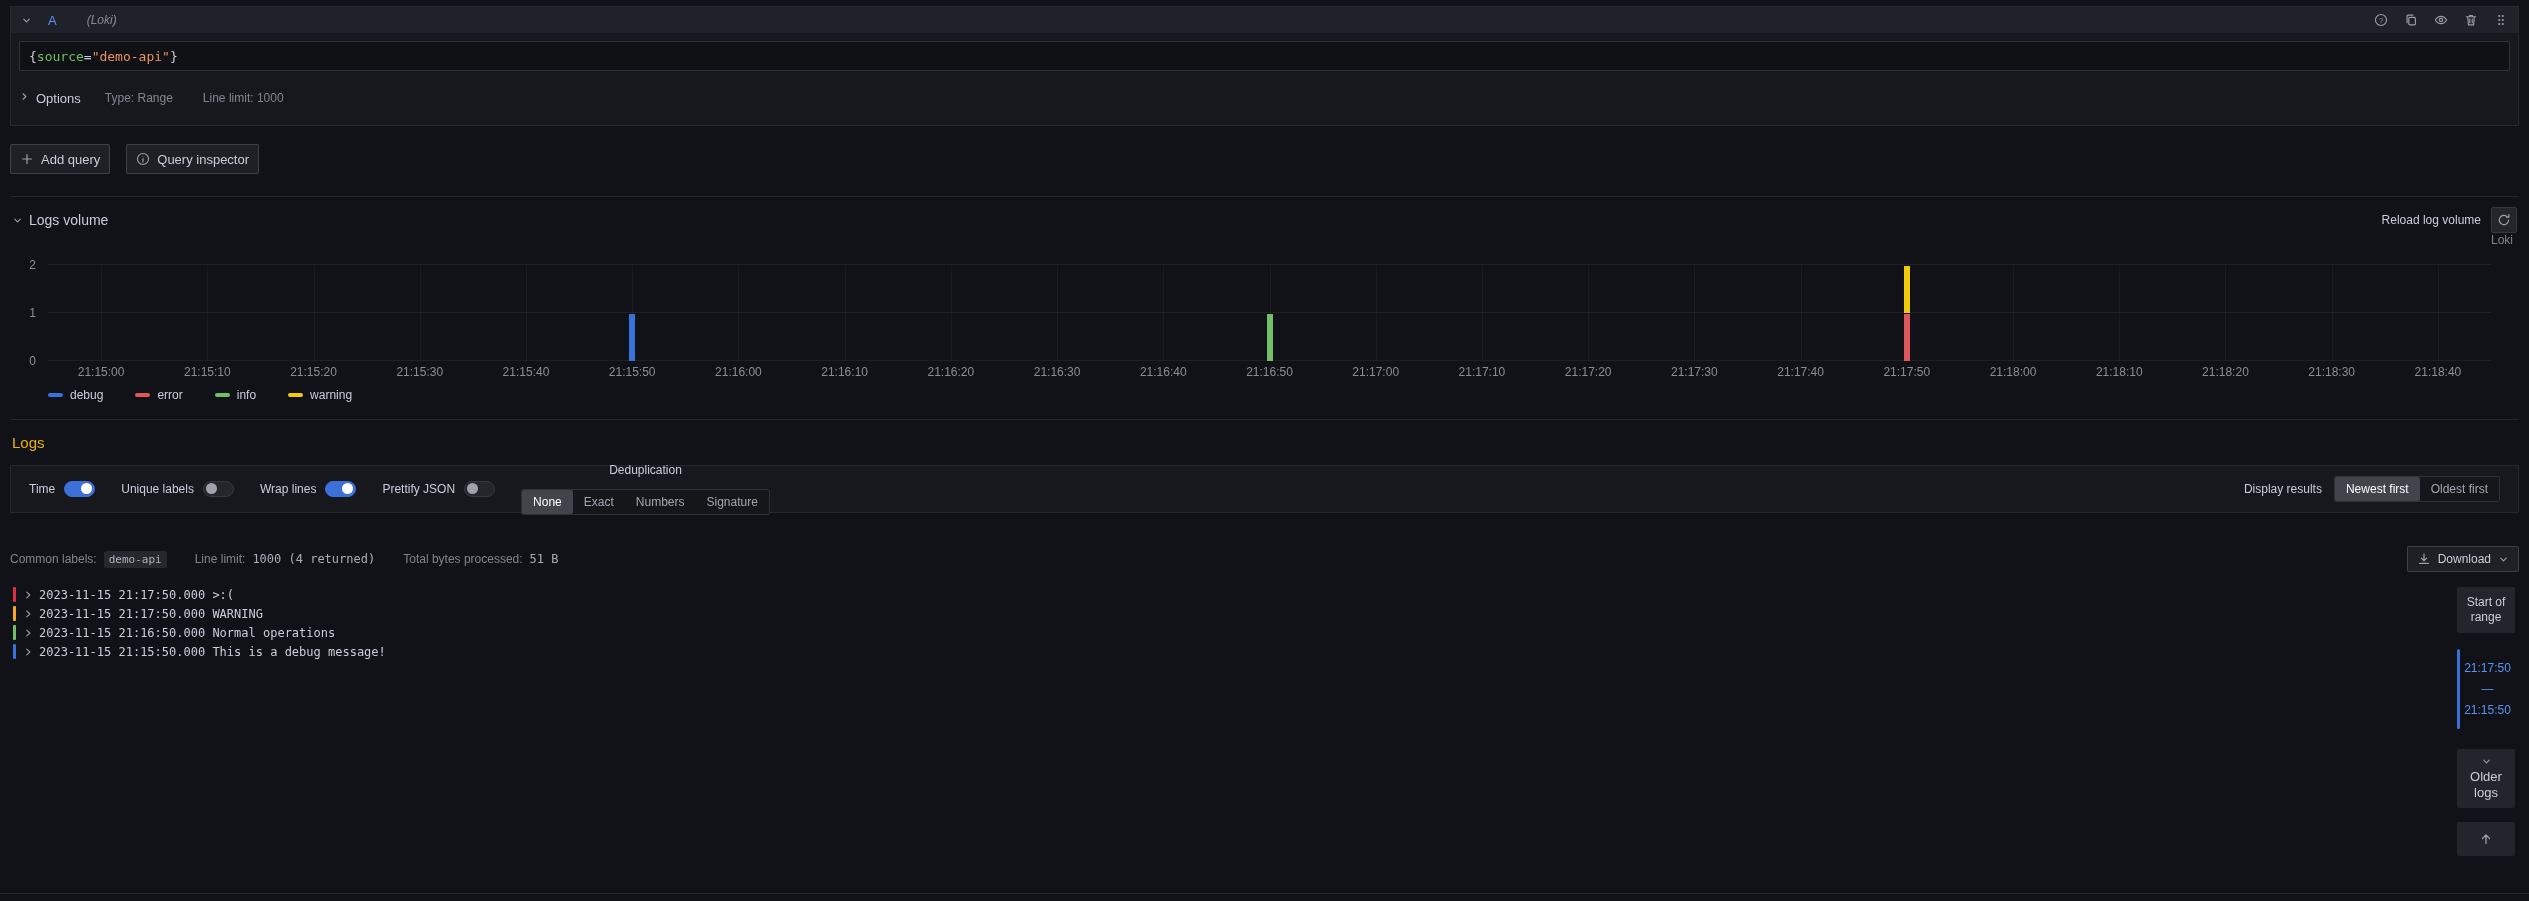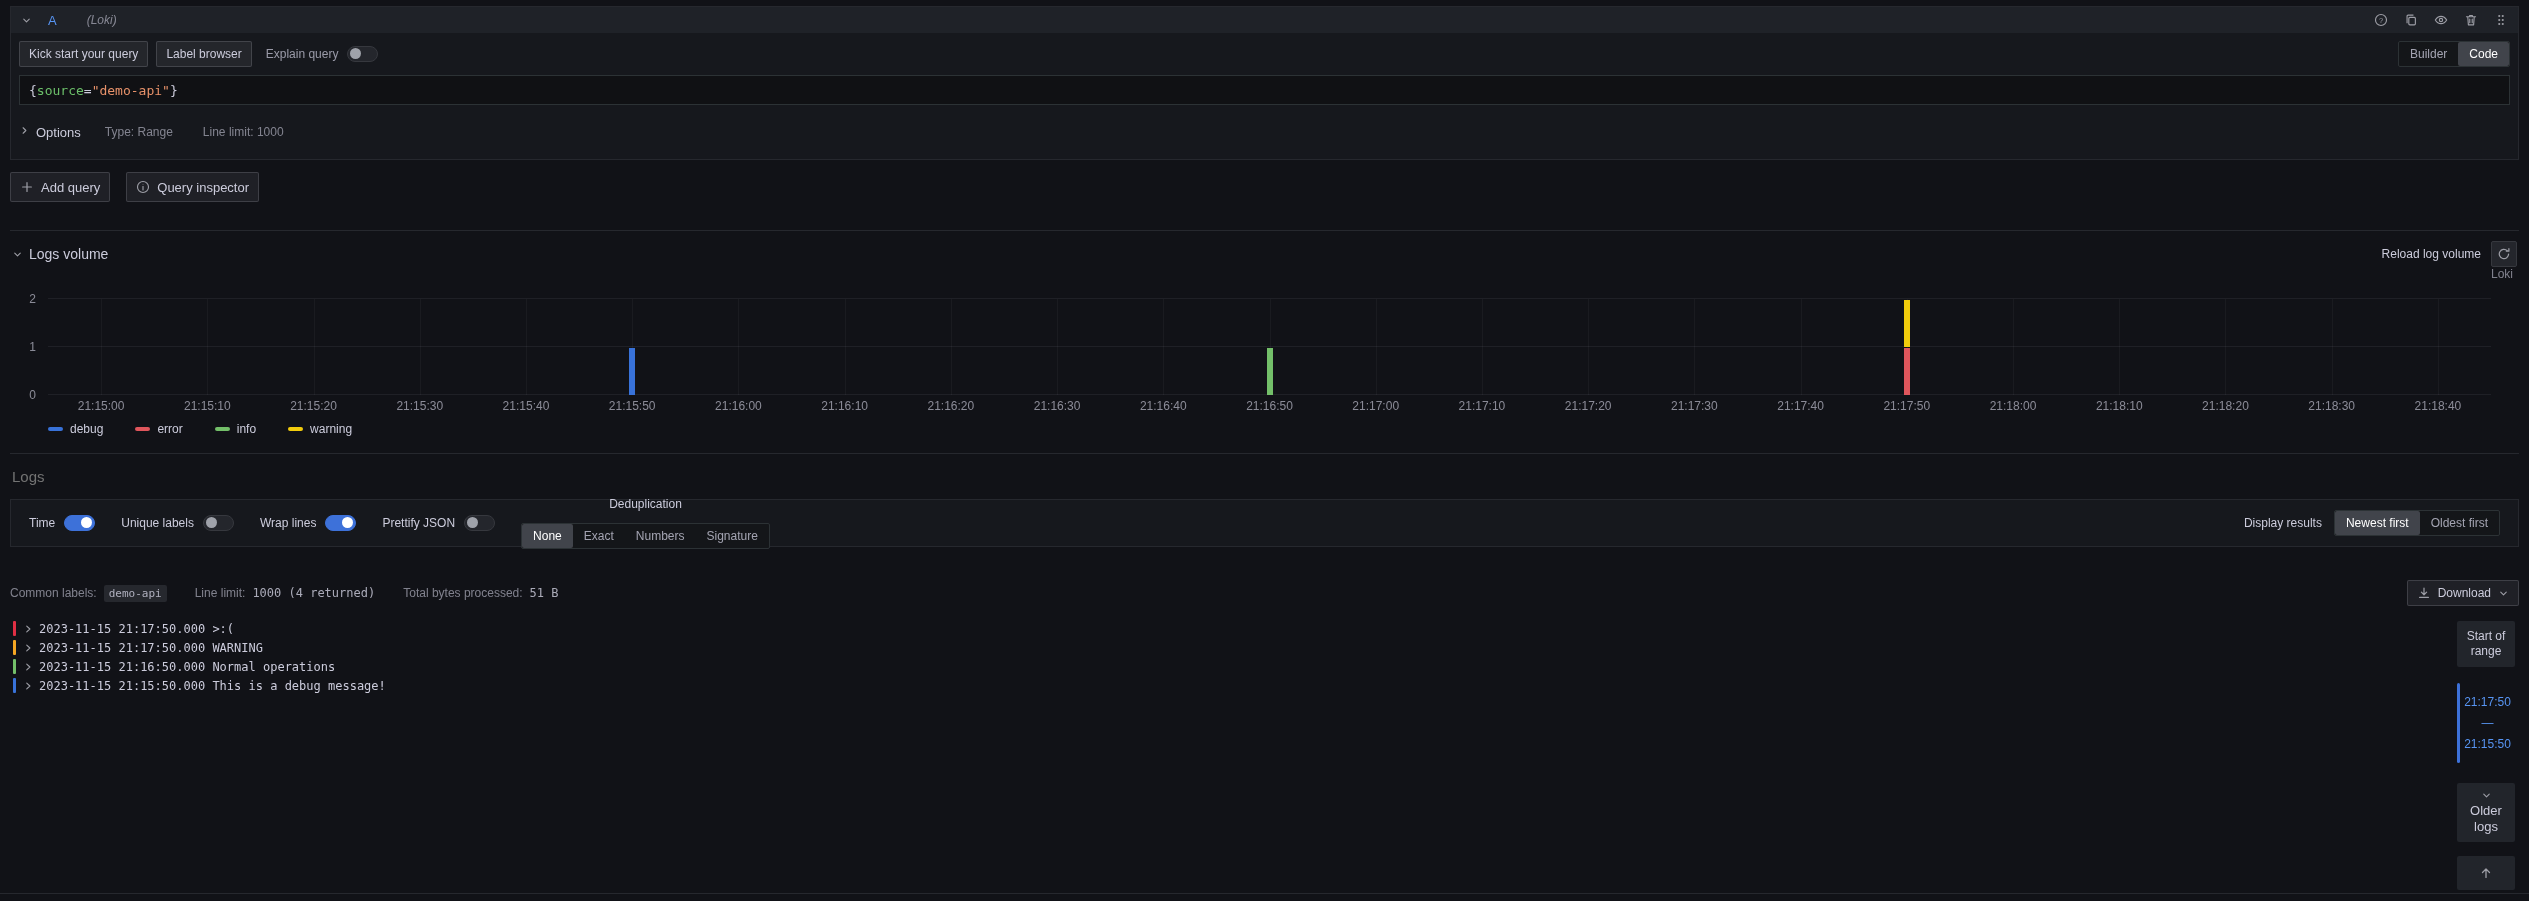--- a/index.html
+++ b/index.html
@@ -37,21 +37,21 @@
   .tok-brace { color:#ccccdc; }
   .tok-label { color:#6cc06a; }
   .tok-eq { color:#ccccdc; }
   .tok-string { color:#e8926a; }
 
   .options-row { margin-top:20px; height:26px; display:flex; align-items:flex-start; gap:6px; }
   .options-title { color:#ccccdc; font-size:13px; font-weight:500; margin-right:18px; }
   .options-meta { color:rgba(204,204,220,0.6); font-size:12px; margin-right:24px; }
 
   .add-row { margin-top:12px; display:flex; gap:8px; height:30px; }
-  .add-row .btn { height:30px; font-size:13px; }
+  .add-row .btn { height:30px; font-size:13px;margin-top:6px; }
 
   .divider { margin-top:28px; border-top:1px solid #26282e; }
 
   
   .volume-section { padding:10px 0 16px; border-bottom:1px solid #26282e; }
   .vol-header { display:flex; align-items:center; height:26px; padding:0 2px; }
   .vol-title { font-size:14px; color:#ccccdc; margin-left:6px; font-weight:500; }
   .vol-right { margin-left:auto; display:flex; align-items:center; gap:10px; }
   .reload-label { color:#ccccdc; font-size:12px; }
   .icon-btn { width:26px; height:26px; display:flex; align-items:center; justify-content:center; background:#24262c; border:1px solid #36383e; border-radius:2px; color:#ccccdc; cursor:pointer; }
@@ -66,21 +66,21 @@
   .xlabels { position:absolute; left:38px; right:28px; top:116px; height:16px; }
   .xlabel { position:absolute; transform:translateX(-50%); color:rgba(204,204,220,0.65); font-size:12px; white-space:nowrap; }
   .bar { position:absolute; width:6px; margin-left:-3px; }
   .legend { display:flex; align-items:center; gap:32px; margin:6px 0 0 38px; height:16px; }
   .legend-item { display:flex; align-items:center; gap:7px; cursor:pointer; }
   .legend-swatch { width:15px; height:4px; border-radius:2px; display:inline-block; }
   .legend-label { color:#ccccdc; font-size:12px; }
 
   
   .logs-section { position:relative; padding-top:14px; }
-  .logs-title { font-size:15px; font-weight:400; color:#737373; padding-left:2px; }
+  .logs-title { font-size:15px; font-weight:400; color:#eab308; padding-left:2px; }
   .controls-bar { margin-top:14px; height:48px; border:1px solid #26282e; background:#16181d; display:flex; align-items:center; padding:0 18px; }
   .ctl-item { display:flex; align-items:center; gap:9px; margin-right:26px; }
   .ctl-label { color:#ccccdc; font-weight:500; }
   .dedup-wrap { display:flex; align-items:center; gap:12px;flex-direction:column; }
   .right-controls { margin-left:auto; display:flex; align-items:center; gap:12px; }
 
   .meta-row { margin-top:32px; display:flex; align-items:center; height:28px; }
   .meta-label { color:rgba(204,204,220,0.6); margin-right:7px; }
   .meta-value { font-family:"DejaVu Sans Mono","Liberation Mono",monospace; font-size:12px; color:rgba(204,204,220,0.82); }
   .meta-gap { width:28px; flex:none; }
@@ -150,34 +150,20 @@
                 <circle cx="6" cy="8" r="1.2"></circle>
                 <circle cx="10" cy="8" r="1.2"></circle>
                 <circle cx="6" cy="12.5" r="1.2"></circle>
                 <circle cx="10" cy="12.5" r="1.2"></circle>
               </svg>
           </span>
         </span>
       </div>
 
       <div class="panel-body">
-        <div class="toolbar-row">
-          <button class="btn">Kick start your query</button>
-          <button class="btn">Label browser</button>
-          <span class="explain-label">Explain query</span>
-          <span class="switch">
-              <span class="knob"></span>
-            </span>
-          <span class="right-controls">
-            <span class="seg-group" id="mode-group">
-                <button class="seg">Builder</button>
-                <button class="seg sel">Code</button>
-              </span>
-          </span>
-        </div>
 
         <div class="query-editor">
           <span class="tok-brace">{</span>
             <span class="tok-label">source</span>
             <span class="tok-eq">=</span>
             <span class="tok-string">"demo-api"</span>
             <span class="tok-brace">}</span>
         </div>
 
         <div class="options-row">

